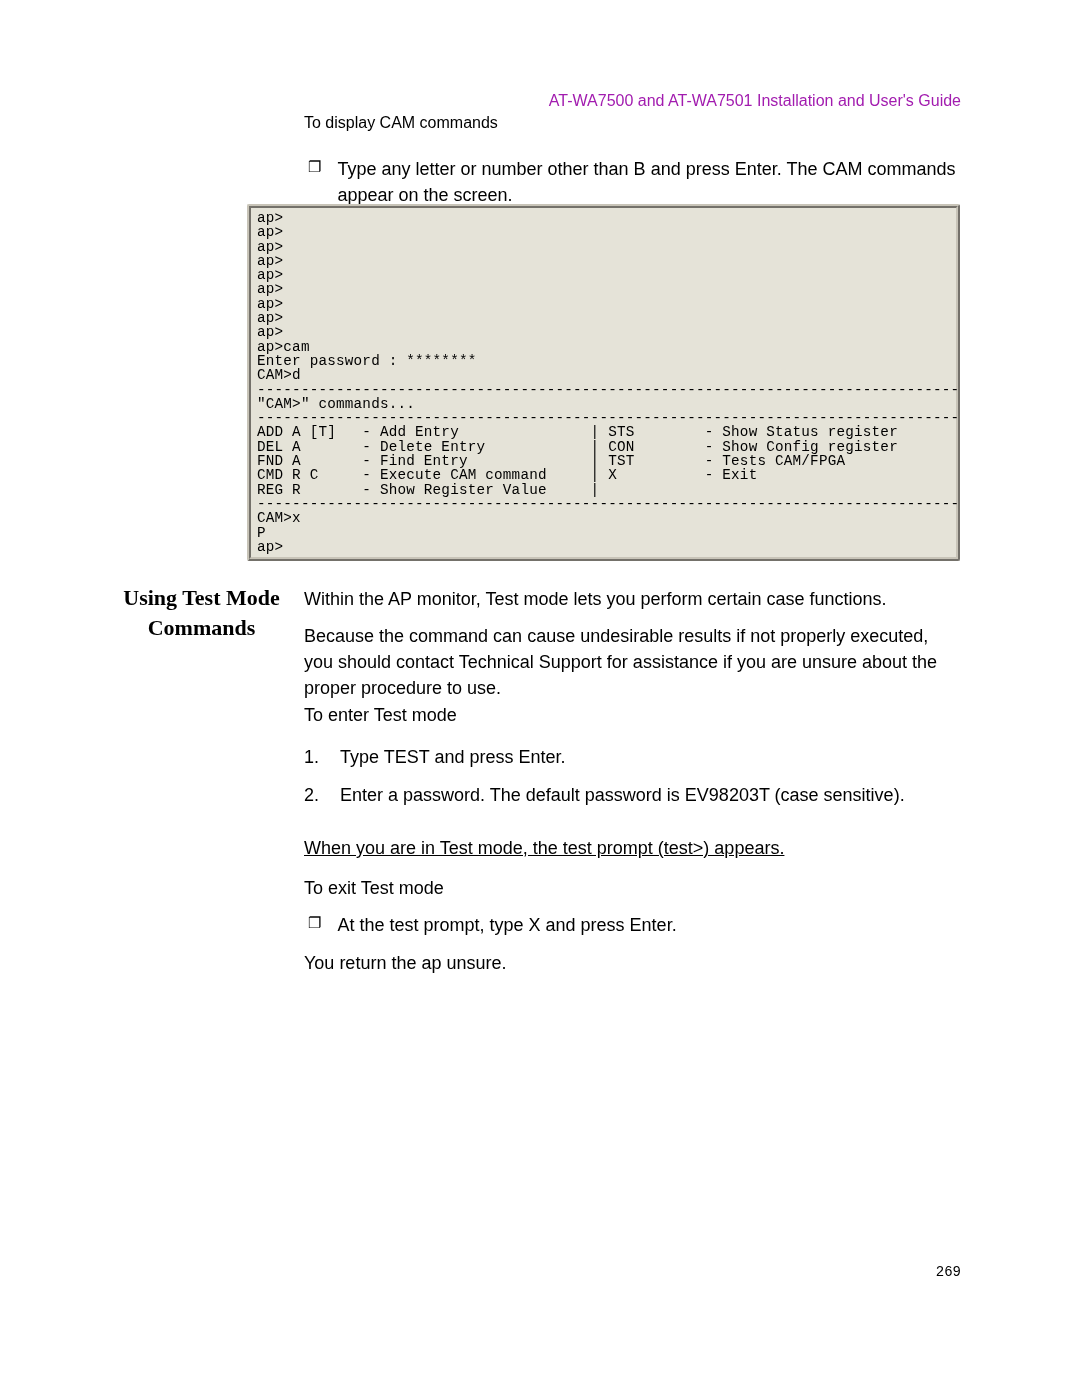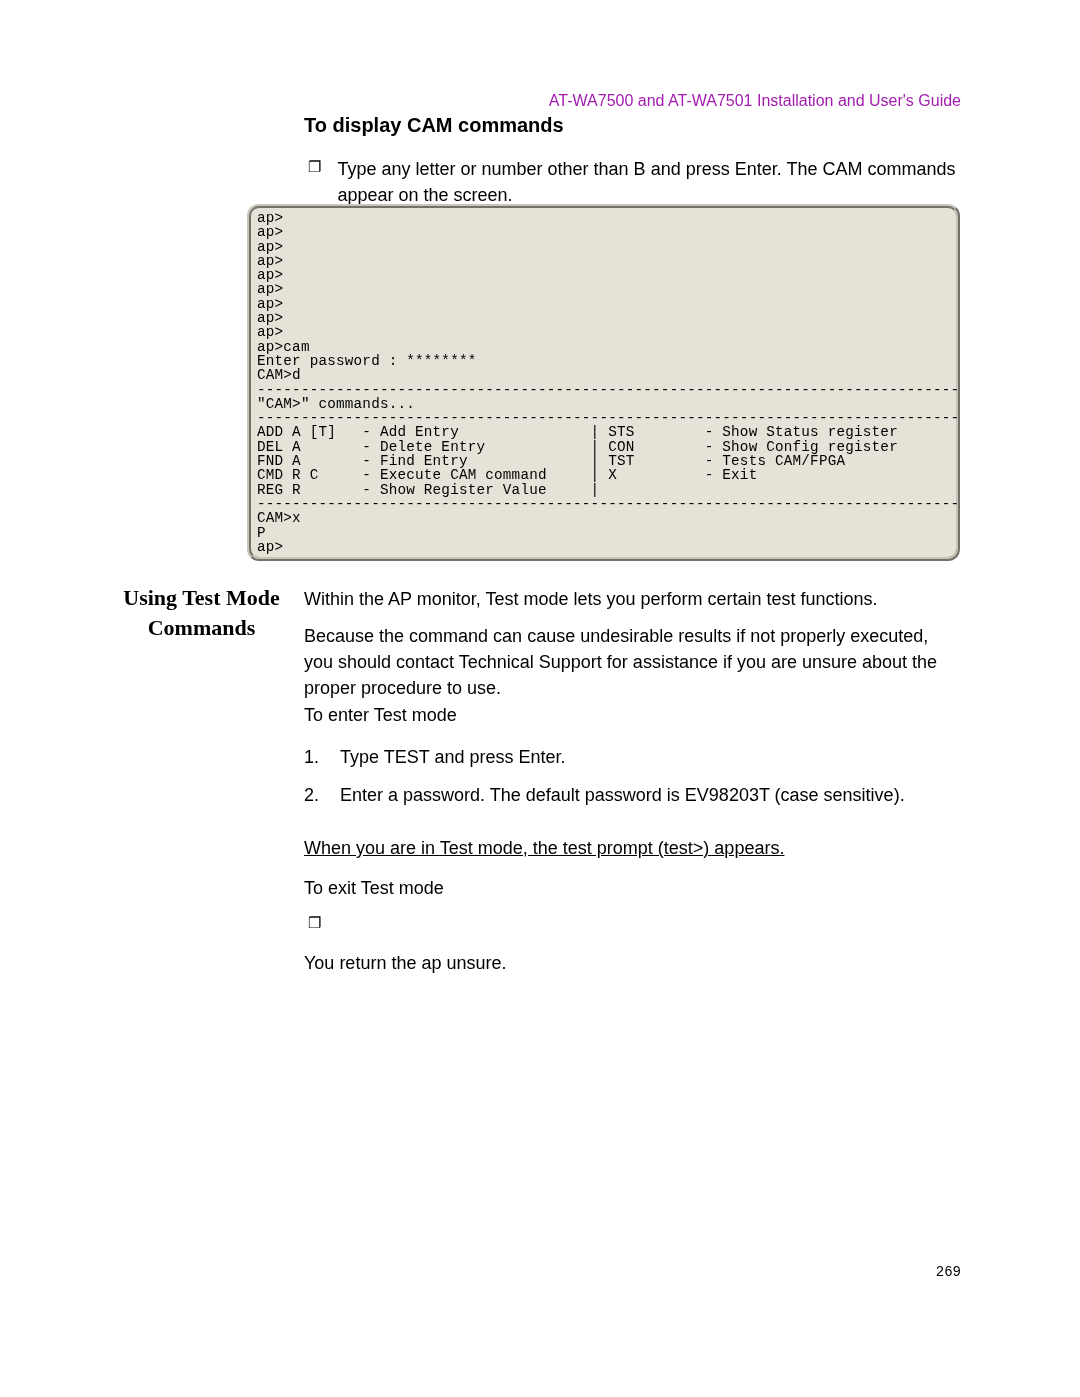--- a/index.html
+++ b/index.html
@@ -16,22 +16,21 @@
     top: 56px;
     right: 119px;
     font-size: 16px;
     color: #a21caf;
     margin-top: 36px;
   }
   .section-heading-1 {
     position: absolute;
     top: 114px;
     left: 304px;
-    font-size: 20px;
-    font-weight: bold;
+    font-size: 16px;
   }
   .bullet-block-1 {
     position: absolute;
     top: 156px;
     left: 308px;
     right: 119px;
     display: flex;
     gap: 16px;
   }
   .bullet-icon {
@@ -42,21 +41,21 @@
   .bullet-text {
     font-size: 18px;
     line-height: 1.45;
   }
   .terminal-box {
     position: absolute;
     top: 204px;
     left: 247px;
     width: 713px;
     border: 4px ridge #c8c4b8;
-    border-radius: 12px;
+    border-radius: 2px;
     background: #e5e3d8;
     padding: 3px 6px 3px 6px;
     font-family: "Courier New", Courier, monospace;
     font-size: 14.3px;
     line-height: 1.0;
     white-space: pre;
     color: #000000;
     letter-spacing: 0.2px;
   }
   .section-heading-2 {
@@ -152,37 +151,38 @@
 FND A       - Find Entry              | TST        - Tests CAM/FPGA
 CMD R C     - Execute CAM command     | X          - Exit
 REG R       - Show Register Value     |
 --------------------------------------------------------------------------------
 CAM&gt;x
 P
 ap&gt;</div>
 
 <div class="section-heading-2">Using Test Mode Commands</div>
 
-<div class="body-block body-1">Within the AP monitor, Test mode lets you perform certain test functions.</div>
+<div class="body-block body-1">Within the AP monitor, Test mode lets you perform certain case functions.</div>
 <div class="body-block body-2">Because the command can cause undesirable results if not properly executed, you should contact Technical Support for assistance if you are unsure about the proper procedure to use.</div>
 <div class="body-block body-3">To enter Test mode</div>
 
 <div class="ol-block-1">
   <div class="ol-item">
     <span class="ol-num">1.</span>
     <span class="ol-text">Type TEST and press Enter.</span>
   </div>
   <div class="ol-item">
     <span class="ol-num">2.</span>
     <span class="ol-text">Enter a password. The default password is EV98203T (case sensitive).</span>
   </div>
 </div>
 
 <div class="body-block body-4">When you are in Test mode, the test prompt (test&gt;) appears.</div>
 <div class="body-block body-5">To exit Test mode</div>
 
 <div class="bullet-block-2">
   <span class="bullet-icon">❐</span>
+  <span class="bullet-text">At the test prompt, type X and press Enter.</span>
 </div>
 
 <div class="body-block body-6">You return the ap unsure.</div>
 
 <div class="page-number">269</div>
 
 </body></html>

